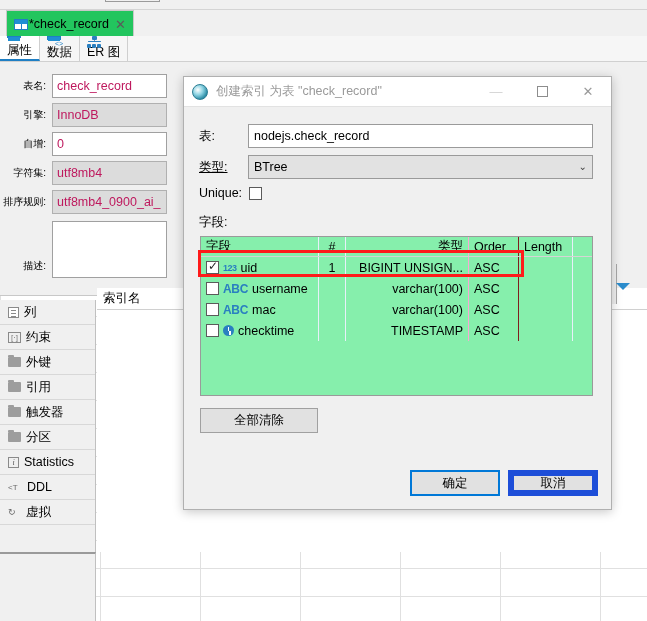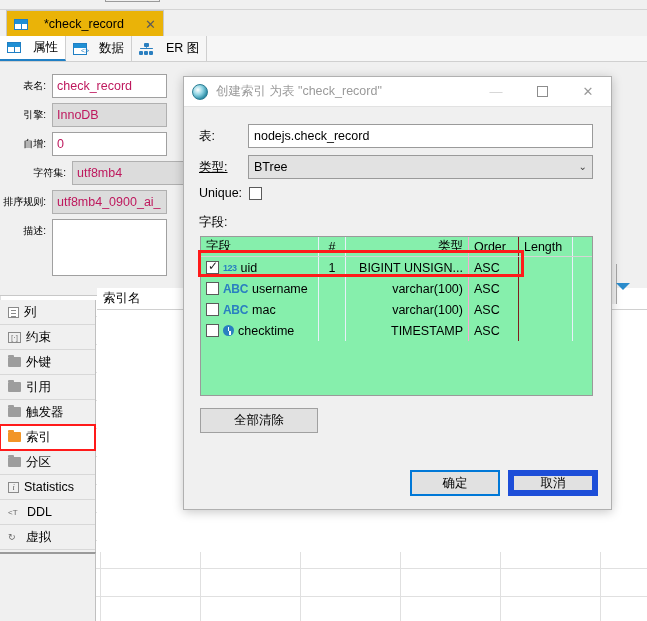--- a/index.html
+++ b/index.html
@@ -35,23 +35,23 @@
     background: #f0f0f0; border: 1px solid #9a9a9a;
   }
 
   
   #tab-strip {
     position: absolute; left: 0; top: 10px; width: 647px; height: 26px;
     background: #f0f0f0;
   }
   #editor-tab {
     position: absolute; left: 6px; top: 0px; height: 27px;
-    background: #eab308;
+    background: #22c55e;
     border: 1px solid #c8c8c8; border-bottom: none;
-    display: flex; align-items: center; padding: 0 7px; gap: 16px;
+    display: flex; align-items: center; padding: 0 7px; gap: 1px;
   }
   .tab-title { font-size: 12.5px; color: #000; }
   .tab-close {
     font-size: 13px; color: #5a5a5a; margin-left: 5px;
     line-height: 1; cursor: pointer;
   }
 
   
   .ico-table {
     display: inline-block; width: 14px; height: 11px;
@@ -66,24 +66,24 @@
     background: #1f7fc4;
   }
 
   
   #subtabs {
     position: absolute; left: 0; top: 36px; width: 647px; height: 26px;
     background: #f6f6f6; border-bottom: 1px solid #d0d0d0;
     display: flex; align-items: stretch;
   }
   .subtab {
-    display: flex; align-items: center; gap: 12px;
+    display: flex; gap: 4px;
     padding: 0 7px; font-size: 12.5px;
     border-right: 1px solid #cfcfcf;
-    cursor: pointer; color: #000;
+    cursor: pointer; color: #000; flex-direction: column;
   }
   .subtab.active { background: #ffffff; border-bottom: 2px solid #1f7fc4; }
 
   .ico-data {
     display:inline-block; width:14px; height:12px; position:relative;
     border:1px solid #1f7fc4; background:#fff;
   }
   .ico-data::before{
     content:""; position:absolute; left:0; top:0; right:0; height:4px; background:#1f8fd4;
   }
@@ -366,29 +366,29 @@
     <div class="prop-input">check_record</div>
   </div>
   <div class="prop-row" style="top:41px;">
     <span class="prop-label">引擎:</span>
     <div class="prop-input disabled">InnoDB</div>
   </div>
   <div class="prop-row" style="top:70px;">
     <span class="prop-label">自增:</span>
     <div class="prop-input">0</div>
   </div>
-  <div class="prop-row" style="top:99px;padding-left:20px;">
+  <div class="prop-row" style="top:99px;">
     <span class="prop-label">字符集:</span>
     <div class="prop-input disabled">utf8mb4</div>
   </div>
   <div class="prop-row" style="top:128px;">
     <span class="prop-label">排序规则:</span>
     <div class="prop-input disabled">utf8mb4_0900_ai_</div>
   </div>
-  <div class="prop-row" style="top:157px; height:59px; align-items:flex-start;">
+  <div class="prop-row" style="top:157px; height:59px; align-items:flex-end;">
     <span class="prop-label" style="line-height:24px;">描述:</span>
     <div class="prop-area"></div>
   </div>
 </div>
 
 <div id="nav-list">
   <div class="nav-item">
     <span class="ico-col"></span>
     <span>列</span>
   </div>
@@ -400,24 +400,20 @@
     <span class="ico-folder"></span>
     <span>外键</span>
   </div>
   <div class="nav-item">
     <span class="ico-folder"></span>
     <span>引用</span>
   </div>
   <div class="nav-item">
     <span class="ico-folder"></span>
     <span>触发器</span>
-  </div>
-  <div class="nav-item selected">
-    <span class="ico-folder orange"></span>
-    <span>索引</span>
   </div>
   <div class="nav-item">
     <span class="ico-folder"></span>
     <span>分区</span>
   </div>
   <div class="nav-item">
     <span class="ico-info">i</span>
     <span>Statistics</span>
   </div>
   <div class="nav-item">

